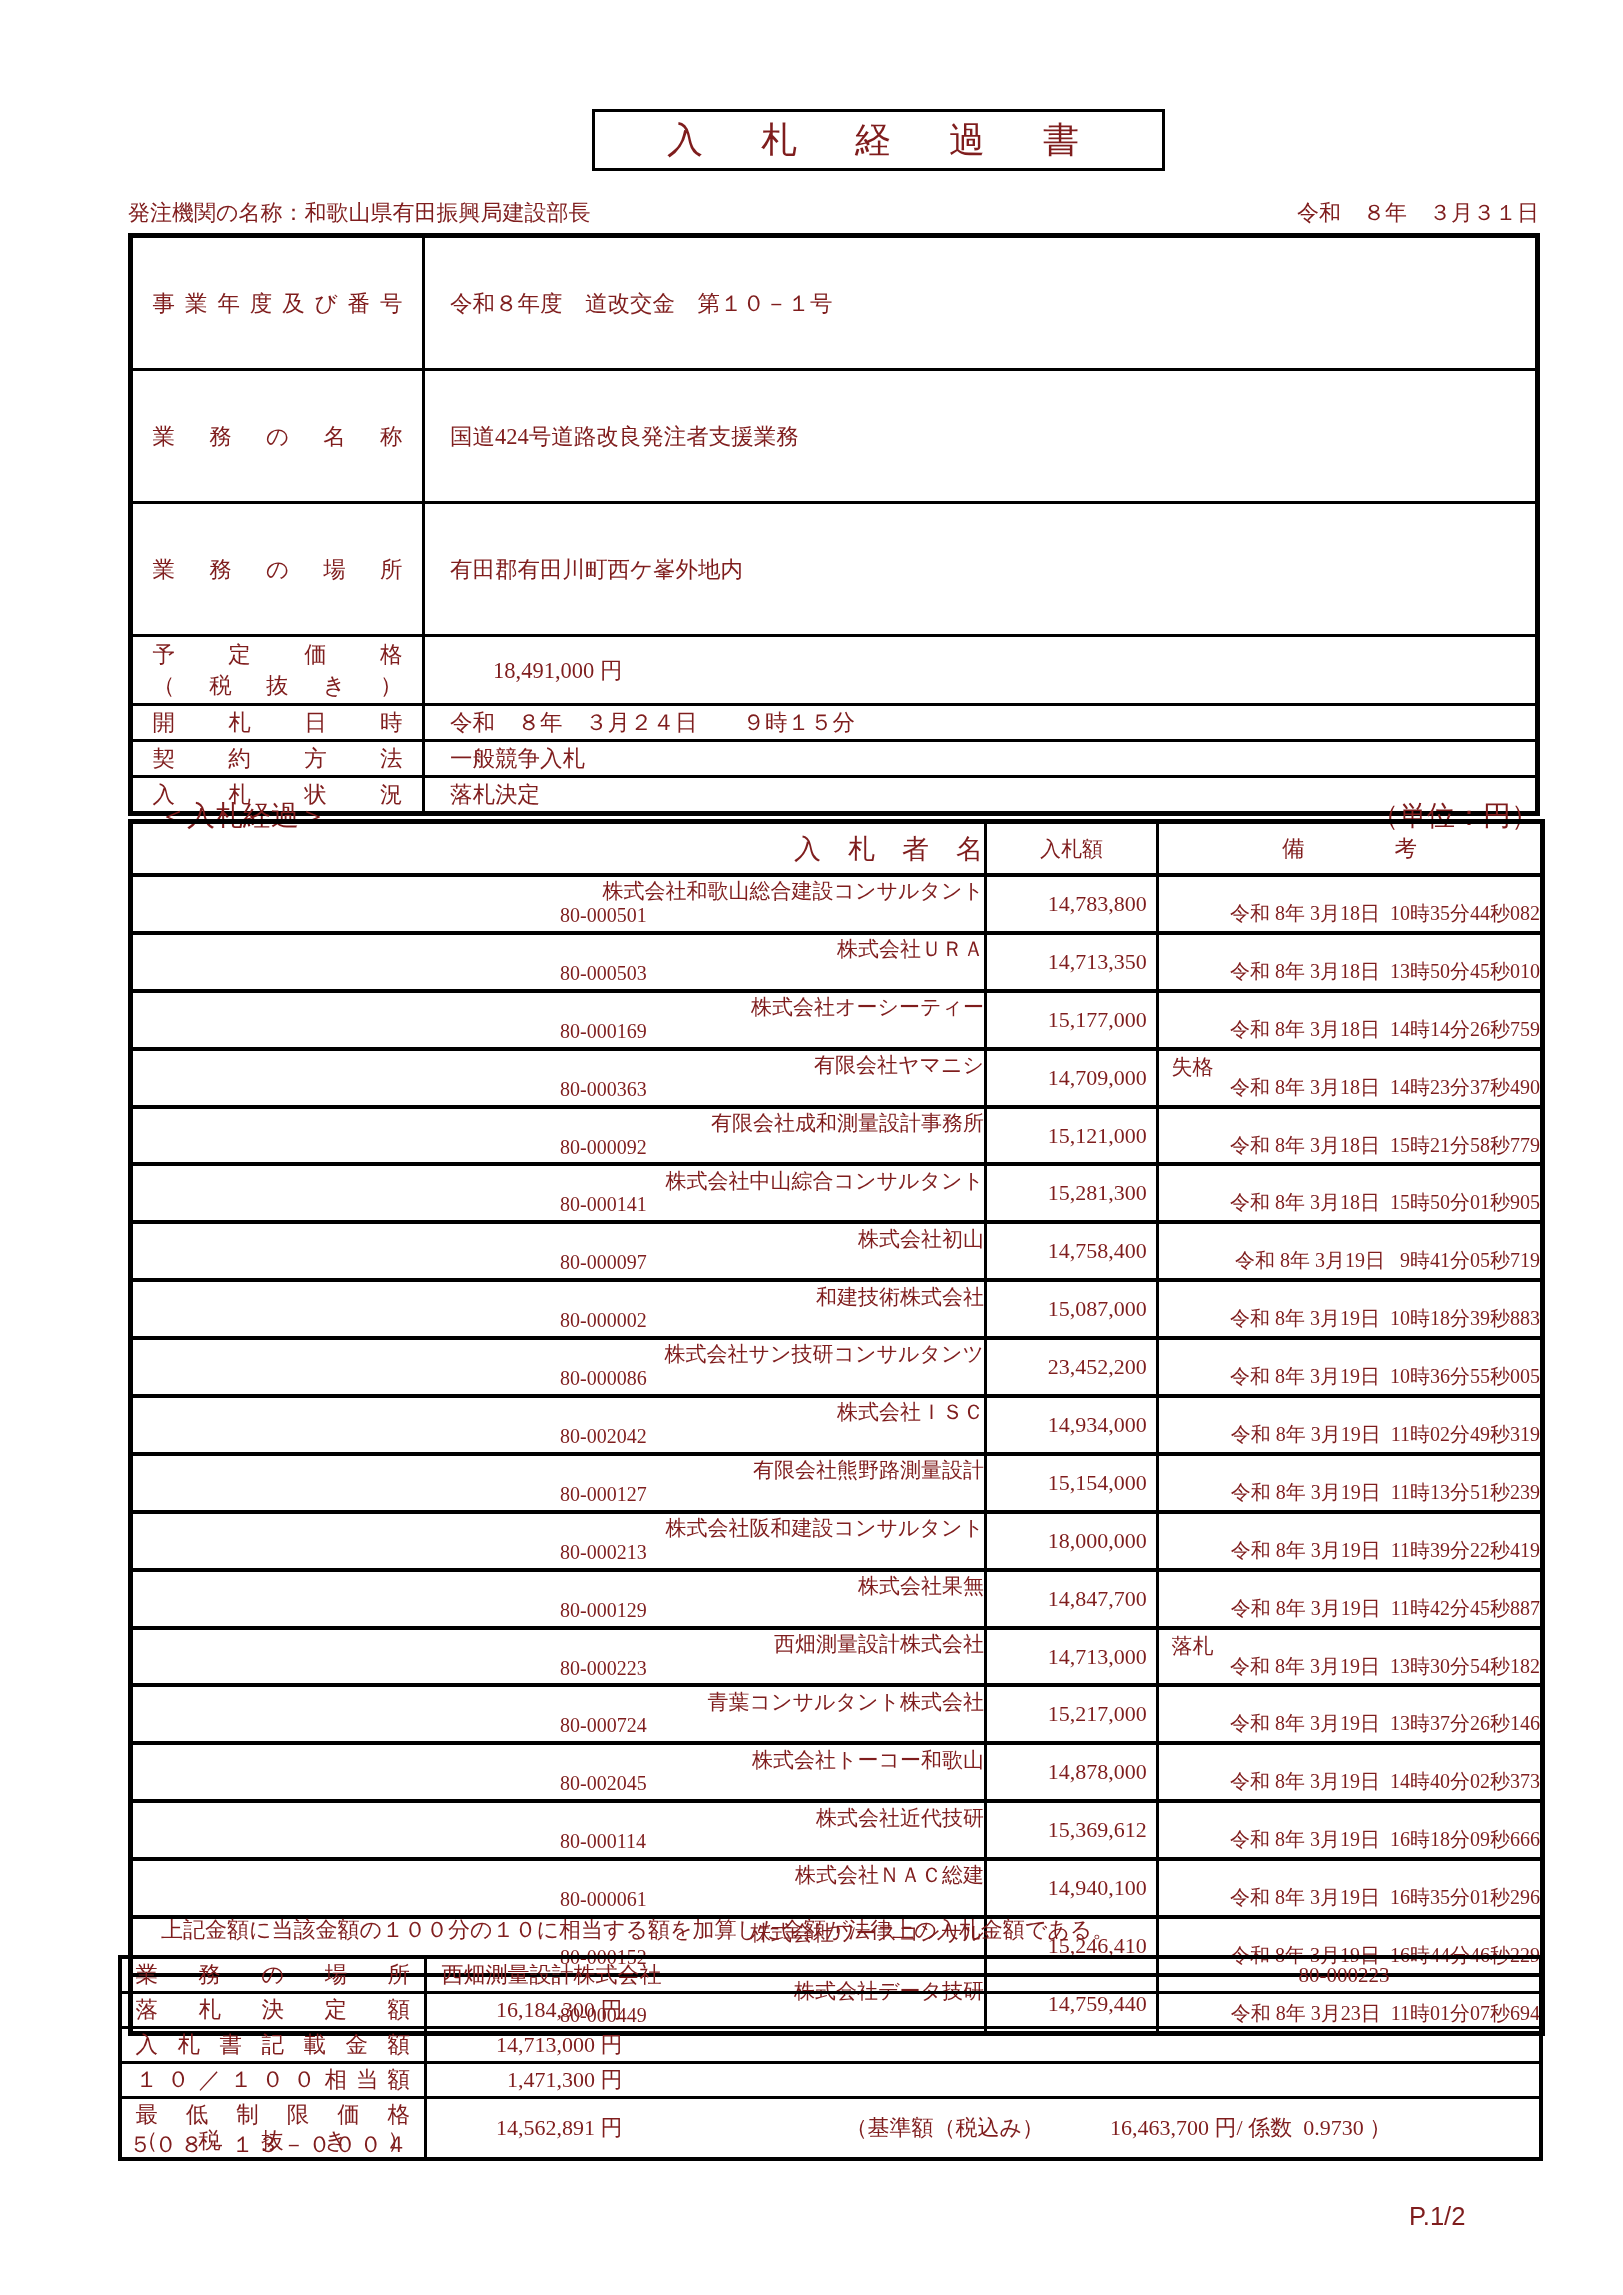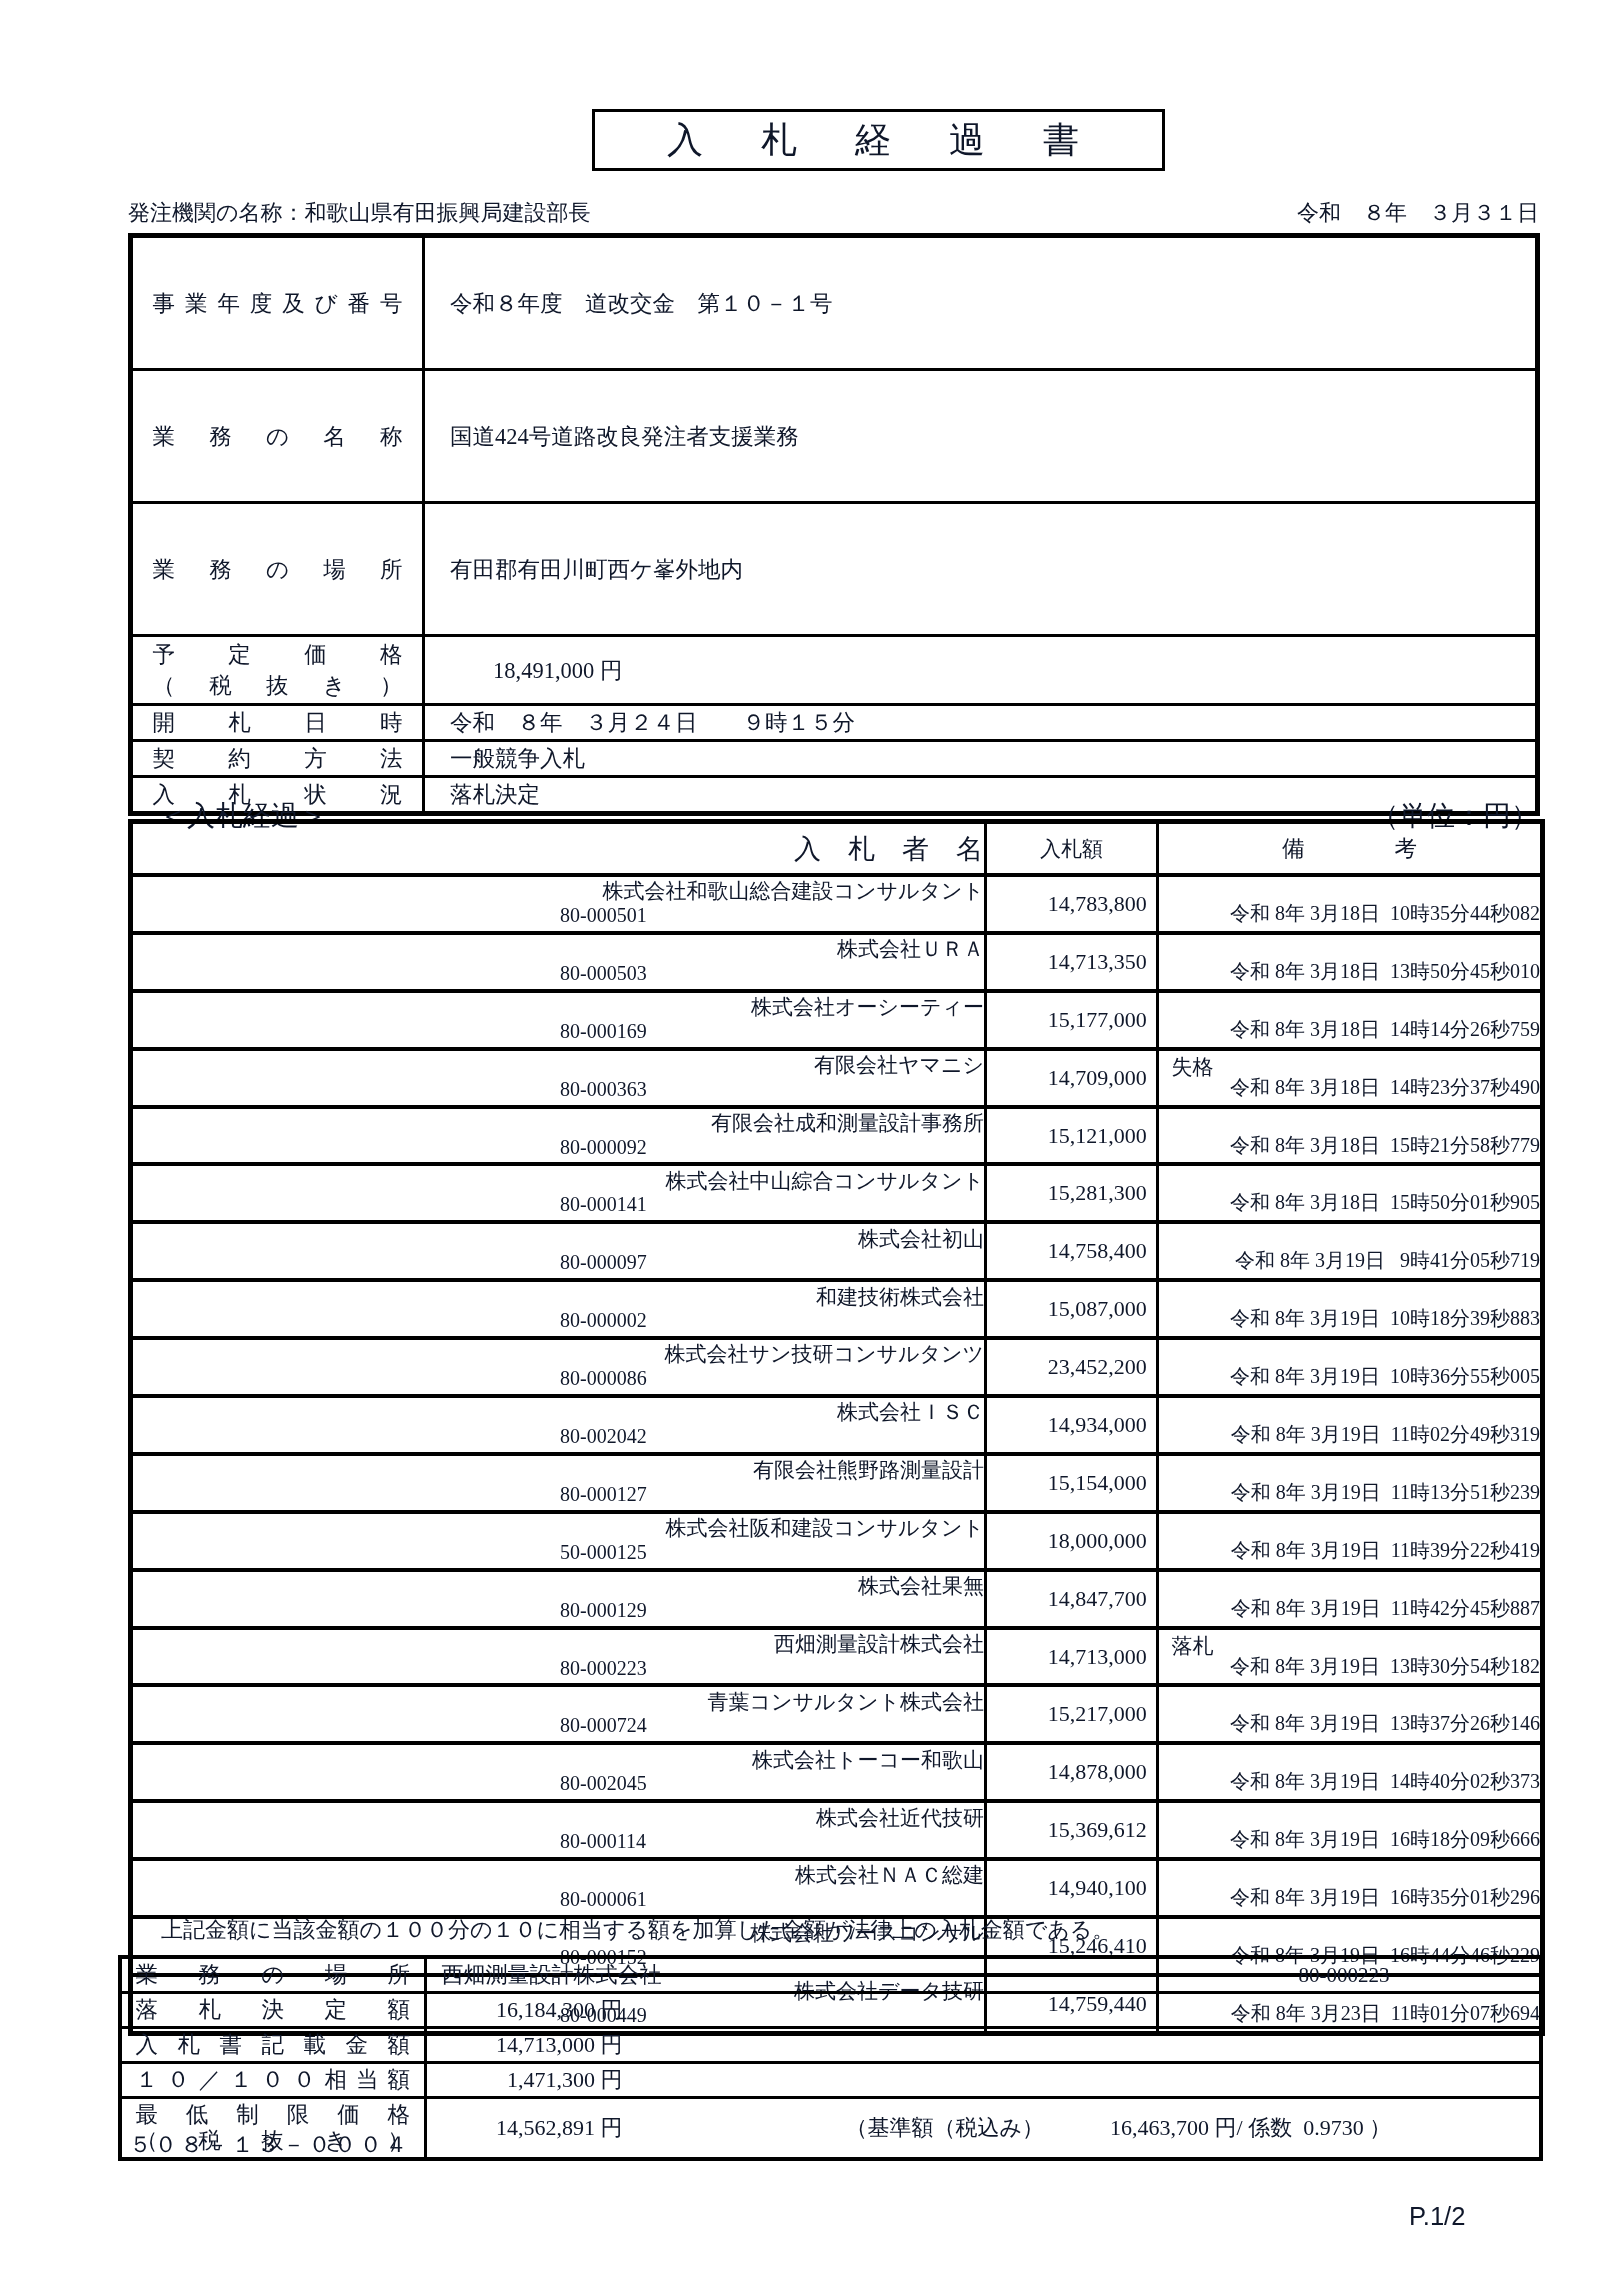--- a/index.html
+++ b/index.html
@@ -1,16 +1,16 @@
 <!DOCTYPE html>
 <html style="font-size:12.4px"><head>
 <meta charset="utf-8">
 <style>
   html,body{margin:0;padding:0;background:#ffffff;}
-  .page{position:relative;width:1623px;height:2295px;background:#ffffff;color:#0f172a;
+  .page{position:relative;width:1623px;height:2295px;background:#ffffff;color:#7f1d1d;
         font-family:"Liberation Serif","DejaVu Serif",serif;overflow:hidden;}
 
   
   .title-box{position:absolute;left:592px;top:109px;width:567px;height:56px;
              border:3.9px solid #000;display:flex;align-items:center;justify-content:center;}
   .title-box span{font-size:36px;letter-spacing:11px;white-space:pre;}
 
   
   .header-line{position:absolute;left:128px;top:198px;width:1411px;display:flex;
                justify-content:space-between;font-size:22px;}
@@ -270,21 +270,21 @@
           </td>
       <td class="ca"><span>15,154,000</span></td>
       <td class="cr">
             <div class="st"></div>
             <div class="ts">令和 8年 3月19日  11時13分51秒239</div>
           </td>
     </tr>
     <tr>
       <td class="cn">
             <div class="nm">株式会社阪和建設コンサルタント</div>
-            <div class="cd">50-000125</div>
+            <div class="cd">80-000213</div>
           </td>
       <td class="ca"><span>18,000,000</span></td>
       <td class="cr">
             <div class="st"></div>
             <div class="ts">令和 8年 3月19日  11時39分22秒419</div>
           </td>
     </tr>
     <tr>
       <td class="cn">
             <div class="nm">株式会社果無</div>

